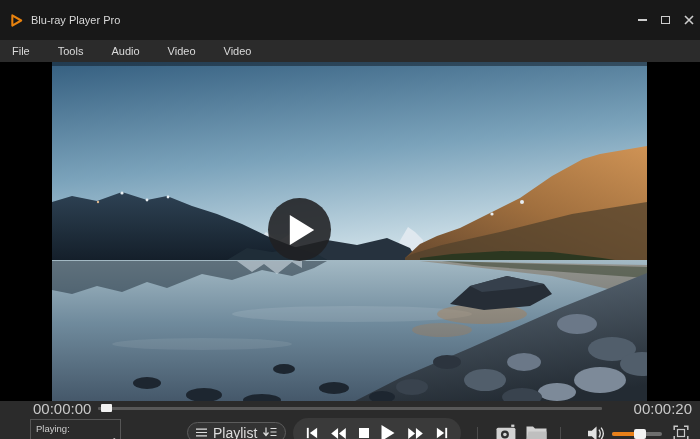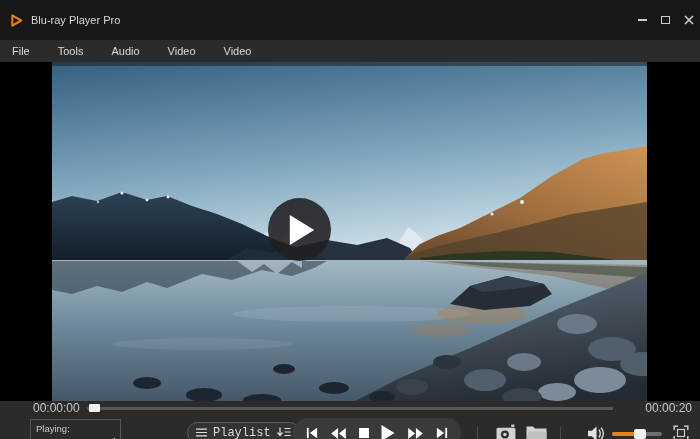--- a/index.html
+++ b/index.html
@@ -23,31 +23,31 @@
   
   .video-area { height:339px; background:#000; position:relative; flex:0 0 auto; }
   .video-frame { position:absolute; left:52px; top:0; width:595px; height:339px; }
   .video-frame svg { display:block; }
   .play-overlay { position:absolute; left:268px; top:136px; width:63px; height:63px; border-radius:50%;
                   background:rgba(32,32,34,0.88); display:flex; align-items:center; justify-content:center; }
   .play-overlay svg { margin-left:4px; }
 
   
   .progress-row { height:14px; background:#2b2b2b; display:flex; align-items:center; padding:0 8px; flex:0 0 auto; }
-  .time-label { font-size:12px; color:#c9c9c9; white-space:nowrap;padding-left:25px; }
+  .time-label { font-size:15px; color:#c9c9c9; white-space:nowrap;padding-left:25px; }
   .progress-track { flex:1; height:3px; background:#585858; margin:0 7px; position:relative; border-radius:1px; }
   .progress-handle { position:absolute; top:-2.5px; width:11px; height:8px; background:#f1f1f1; border-radius:1px; }
 
   
   .control-bar { height:42px; background:#2b2b2b; position:relative; flex:0 0 auto; }
   .playing-box { position:absolute; left:30px; top:4px; width:91px; height:38px; border:1px solid #565656;
                  padding:3px 5px; font-size:9.5px; line-height:1.35; color:#cccccc; overflow:hidden; white-space:nowrap; }
   .playlist-btn { position:absolute; left:187px; top:7px; height:21px; border-radius:11px; background:#333333;
                   border:1px solid #5c5c5c; display:flex; align-items:center; padding:0 8px; gap:6px; }
-  .playlist-label { font-size:12px; color:#dedede;font-family:Liberation Mono, monospace; }
+  .playlist-label { font-size:14px; color:#dedede; }
   .transport { position:absolute; left:293px; top:3px; width:168px; height:30px; border-radius:15px; background:#3a3a3a;
                display:flex; align-items:center; justify-content:space-between; padding:0 13px; }
   .t-btn { display:flex; align-items:center; justify-content:center; }
   .divider { position:absolute; top:12px; width:1px; height:17px; background:#4c4c4c; }
   .util-btn { position:absolute; top:9px; display:flex; align-items:center; justify-content:center; }
   .speaker-btn { position:absolute; left:588px; top:10px; }
   .volume-track { position:absolute; left:612px; top:17px; width:50px; height:4px; background:#6e6e6e; border-radius:2px; }
   .volume-fill { height:4px; background:#e8801a; border-radius:2px; }
   .volume-handle { position:absolute; top:-3px; width:12px; height:10px; background:#f2f2f2; border-radius:2px; transform:translateX(-50%); }
   .fullscreen-btn { position:absolute; left:673px; top:10px; }

